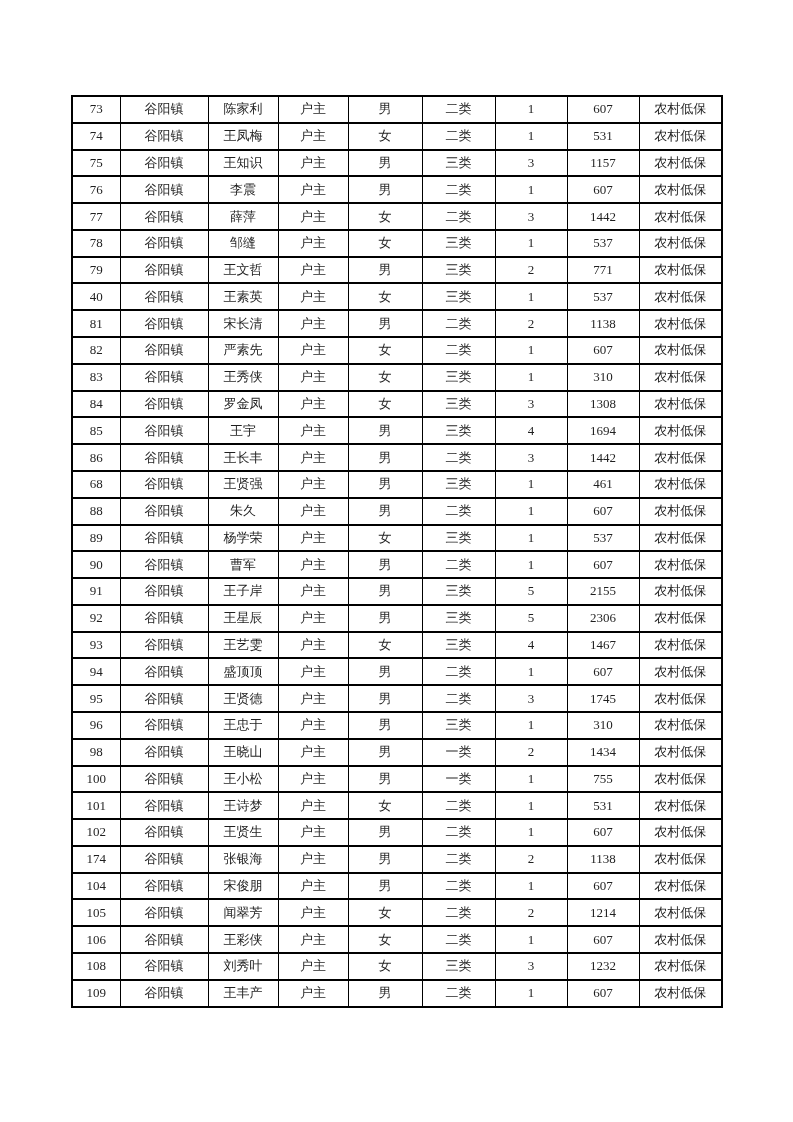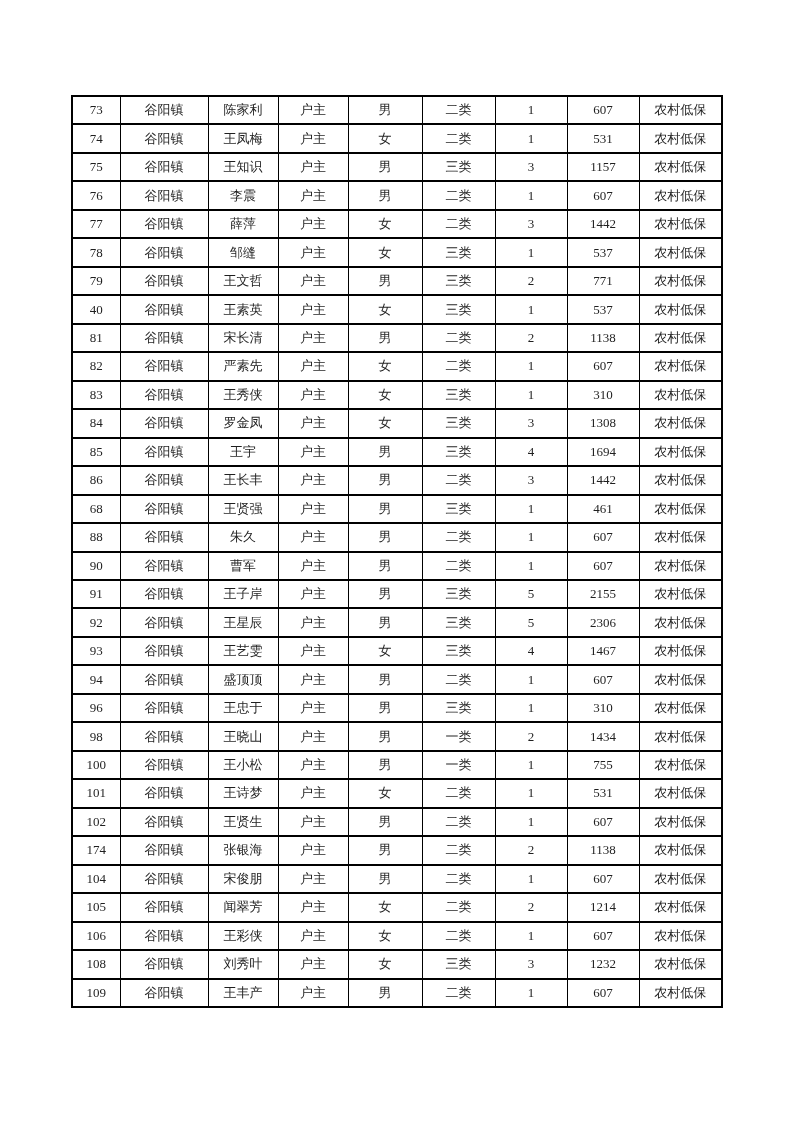--- a/index.html
+++ b/index.html
@@ -226,20 +226,31 @@
           <td>谷阳镇</td>
           <td>朱久</td>
           <td>户主</td>
           <td>男</td>
           <td>二类</td>
           <td>1</td>
           <td>607</td>
           <td>农村低保</td>
         </tr>
         <tr>
+          <td>89</td>
+          <td>谷阳镇</td>
+          <td>杨学荣</td>
+          <td>户主</td>
+          <td>女</td>
+          <td>三类</td>
+          <td>1</td>
+          <td>537</td>
+          <td>农村低保</td>
+        </tr>
+        <tr>
           <td>90</td>
           <td>谷阳镇</td>
           <td>曹军</td>
           <td>户主</td>
           <td>男</td>
           <td>二类</td>
           <td>1</td>
           <td>607</td>
           <td>农村低保</td>
         </tr>
@@ -278,20 +289,31 @@
         </tr>
         <tr>
           <td>94</td>
           <td>谷阳镇</td>
           <td>盛顶顶</td>
           <td>户主</td>
           <td>男</td>
           <td>二类</td>
           <td>1</td>
           <td>607</td>
+          <td>农村低保</td>
+        </tr>
+        <tr>
+          <td>95</td>
+          <td>谷阳镇</td>
+          <td>王贤德</td>
+          <td>户主</td>
+          <td>男</td>
+          <td>二类</td>
+          <td>3</td>
+          <td>1745</td>
           <td>农村低保</td>
         </tr>
         <tr>
           <td>96</td>
           <td>谷阳镇</td>
           <td>王忠于</td>
           <td>户主</td>
           <td>男</td>
           <td>三类</td>
           <td>1</td>

